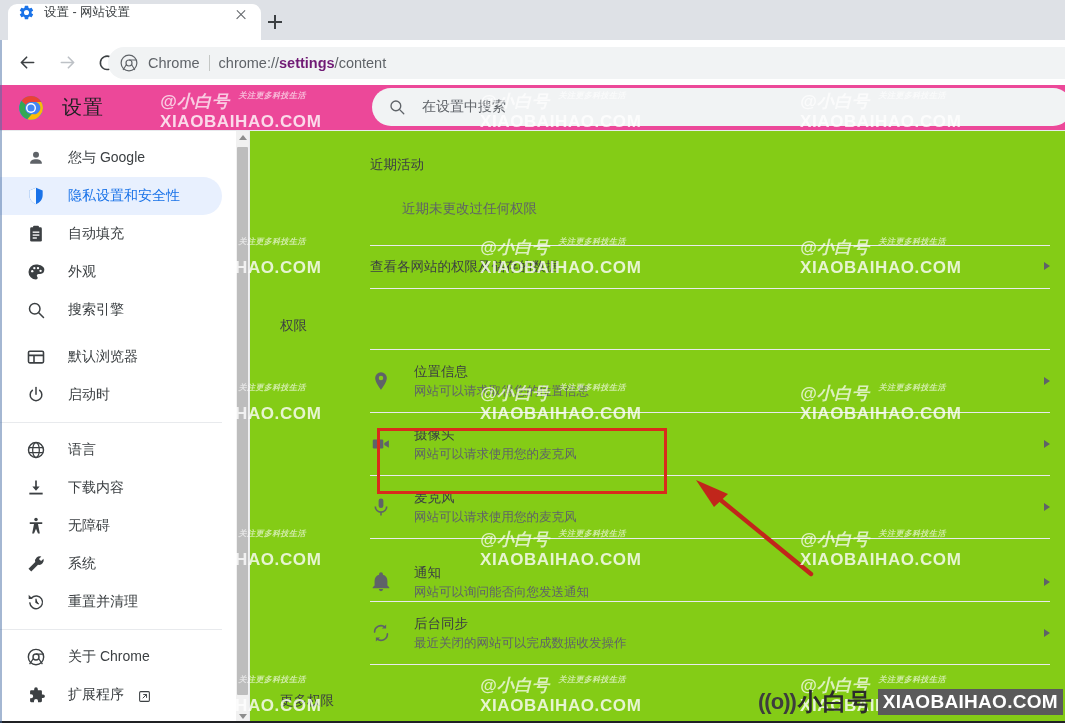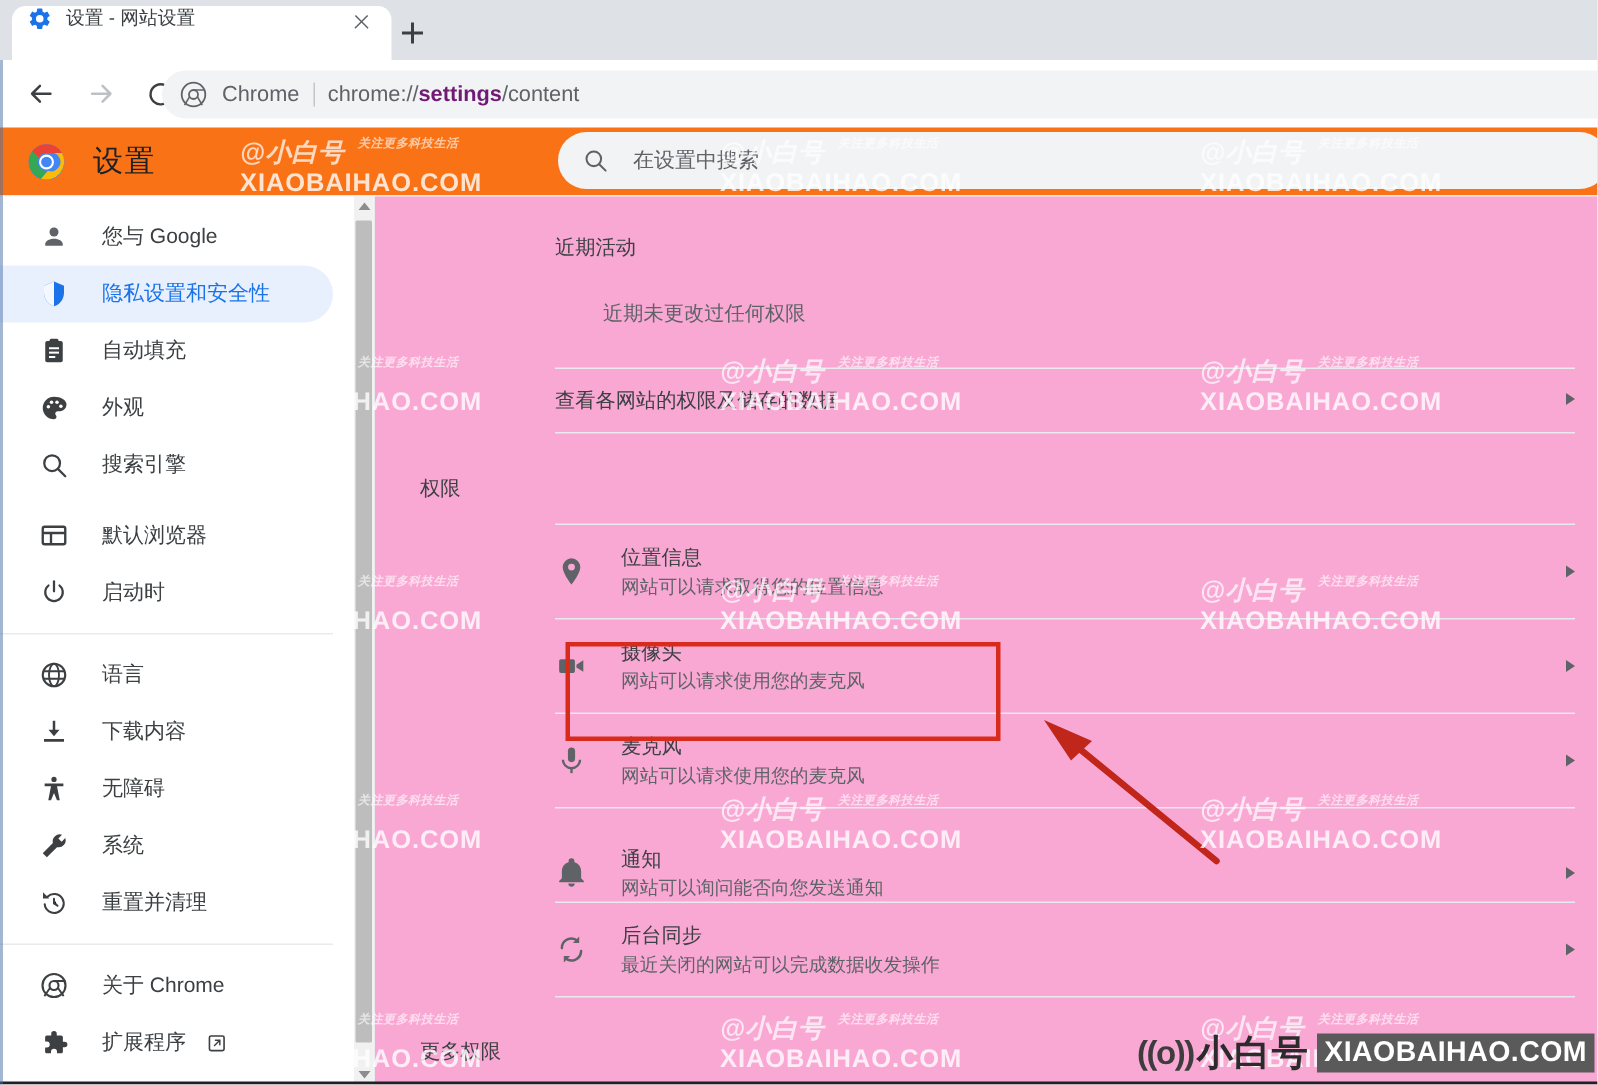--- a/index.html
+++ b/index.html
@@ -91,21 +91,21 @@
   .omni-url { font-size: 14.5px; color: #5f6368; white-space: nowrap; }
   .omni-url b { color: #701a75; font-weight: 700; }
 
   
   .page {
     position: absolute; top: 85px; left: 0; width: 1065px; height: 638px;
     background: #ffffff;
   }
   .settings-header {
     position: absolute; top: 0; left: 0; width: 1065px; height: 45px;
-    background: #f97316; display: flex; align-items: center;
+    background: #ec4899; display: flex; align-items: center;
   }
   .chrome-logo { width: 26px; height: 26px; margin-left: 18px; flex: 0 0 26px; }
   .settings-title {
     font-size: 20px; color: #202124; margin-left: 18px; letter-spacing: 1px;
   }
   .search-box {
     position: absolute; left: 372px; top: 3px; width: 700px; height: 38px;
     background: #f1f3f4; border-radius: 19px;
     display: flex; align-items: center; padding: 0 16px;
   }
@@ -151,21 +151,21 @@
     background: #bdbdbd; border-radius: 1px;
   }
 
   .side-divider {
     position: absolute; left: 249px; top: 46px; width: 1px; height: 592px; background: #e8eaed;
   }
 
   
   .main {
     position: absolute; left: 250px; top: 46px; width: 815px; height: 592px;
-    background: #f9a8d4; overflow: hidden;
+    background: #84cc16; overflow: hidden;
   }
   .card-rule { position: absolute; left: 120px; width: 680px; height: 1px; background: #e8eaed; }
 
   .sect-title {
     position: absolute; font-size: 13.5px; color: #3c4043;
   }
   .recent-empty {
     position: absolute; font-size: 13.5px; color: #5f6368;
   }
 

